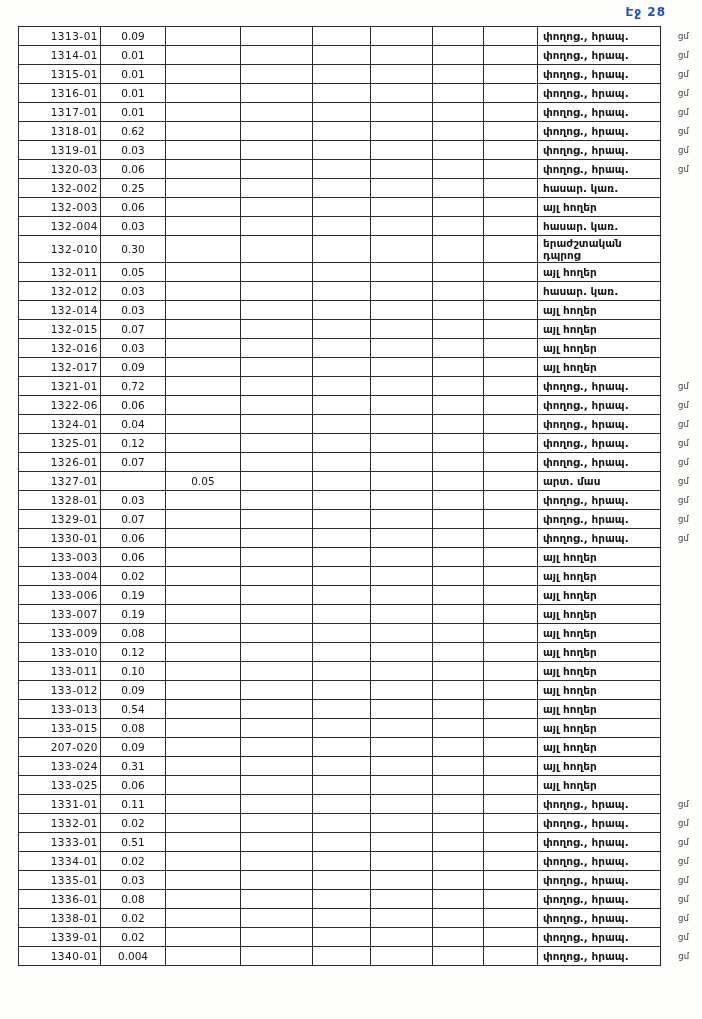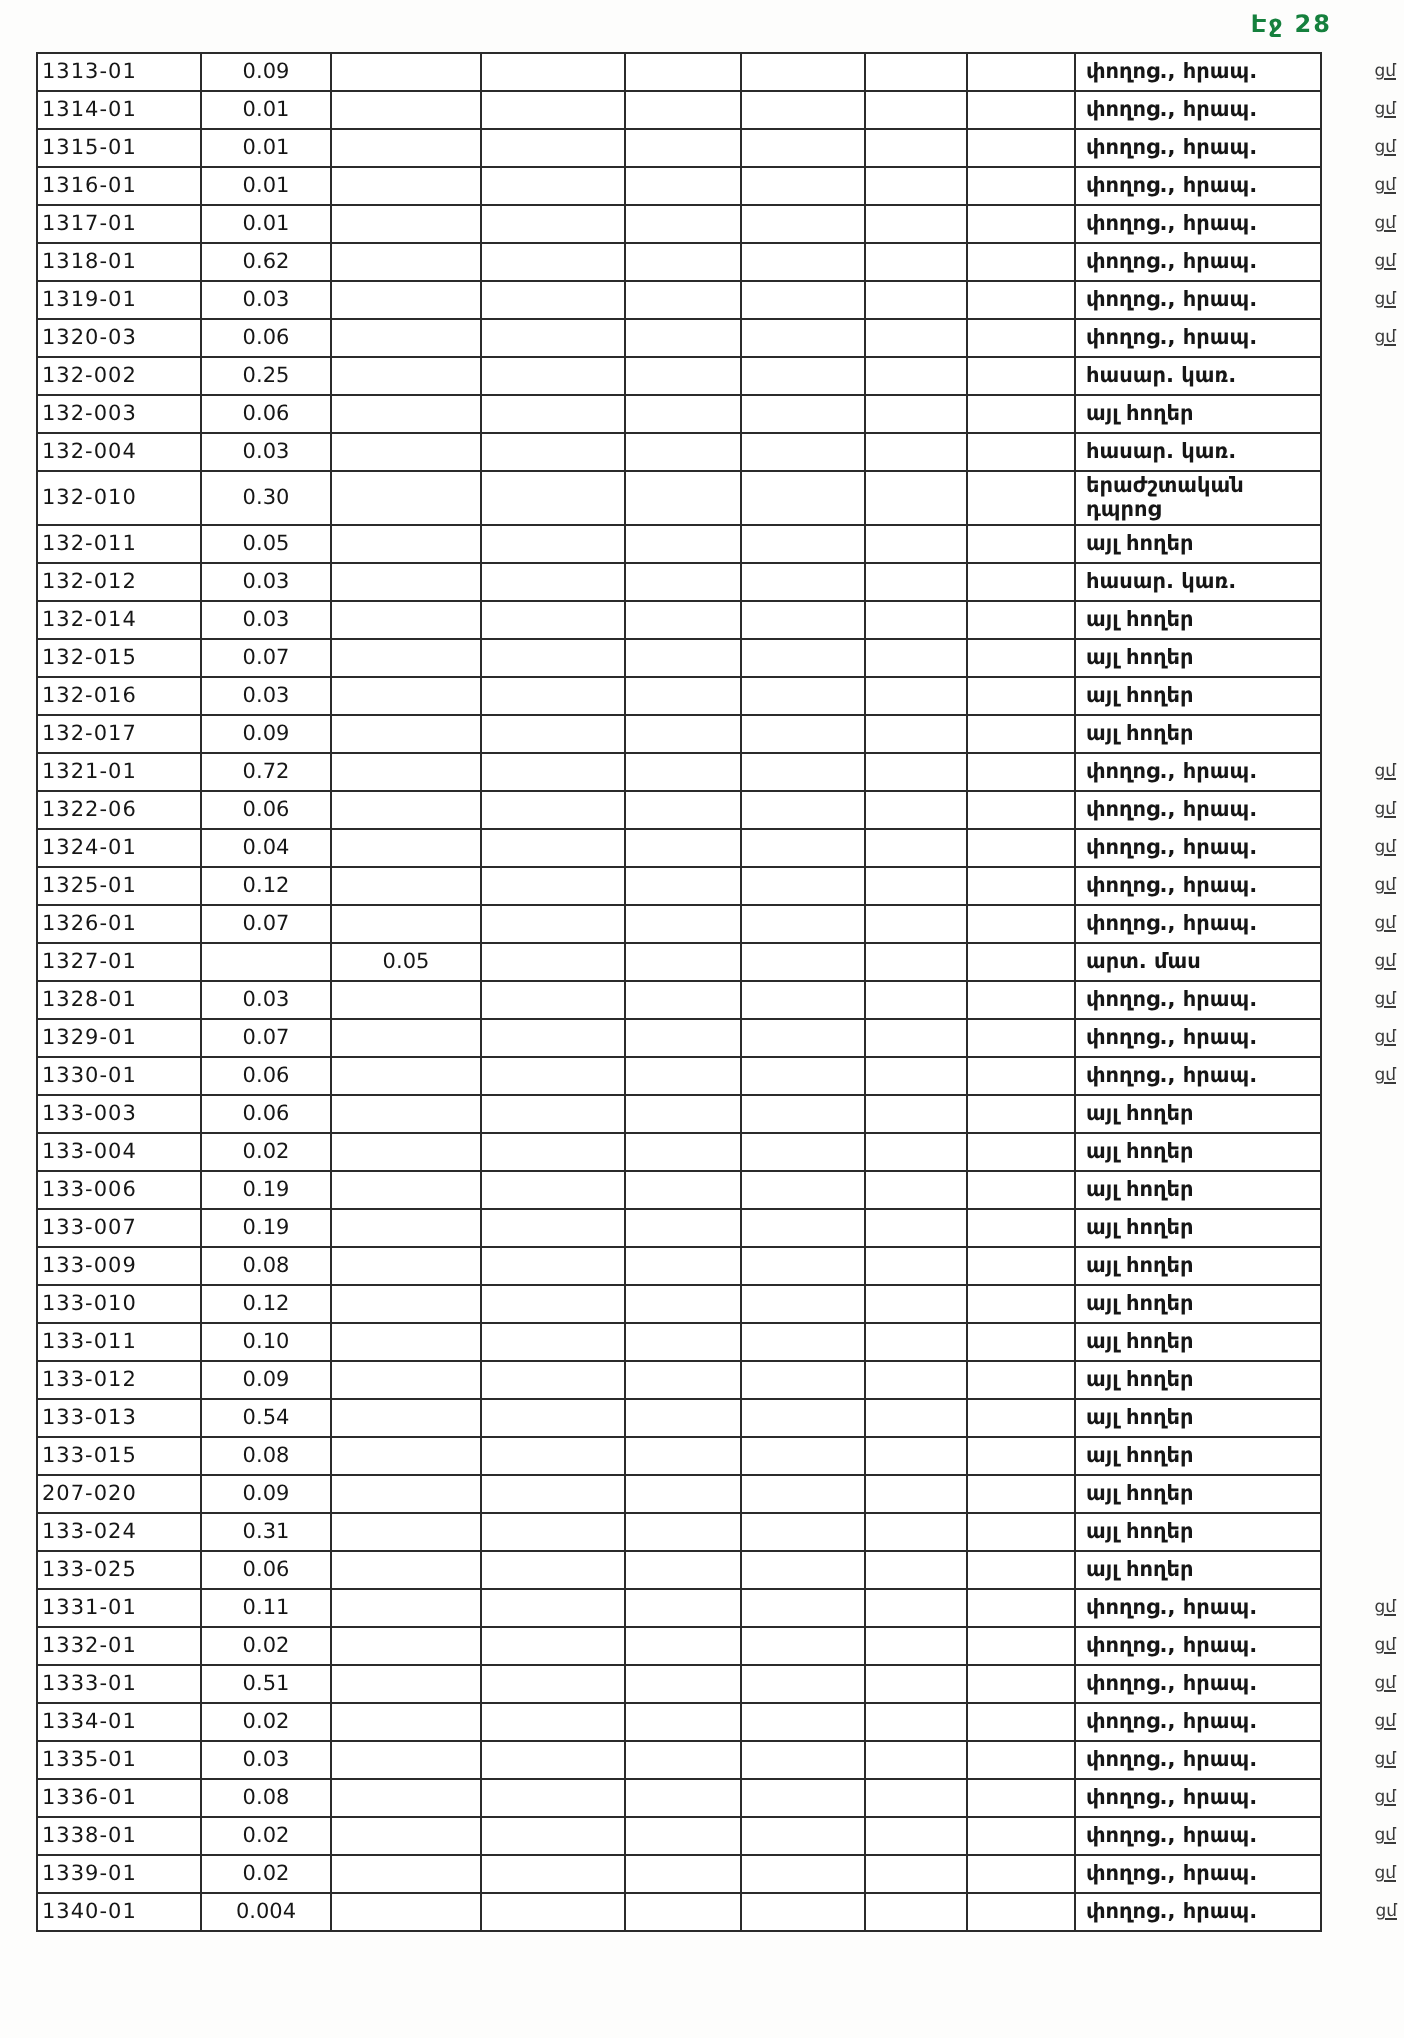--- a/index.html
+++ b/index.html
@@ -11,21 +11,21 @@
     overflow: hidden;
     position: relative;
   }
   .page-header {
     position: absolute;
     top: 5px;
     right: 36px;
     font-size: 12px;
     font-weight: bold;
     letter-spacing: 1px;
-    color: #15803d;
+    color: #1d4ed8;
   }
   table.land-table {
     position: absolute;
     top: 26px;
     left: 18px;
     width: 682px;
     border-collapse: collapse;
     table-layout: fixed;
   }
   col.c-code   { width: 82px; }
@@ -41,32 +41,31 @@
   td {
     border: 1px solid #2b2b2b;
     font-size: 10.5px;
     line-height: 12px;
     height: 19px;
     padding: 1px 2px;
     overflow: hidden;
     vertical-align: middle;
     background: #fff;
   }
-  td.code { text-align: left; letter-spacing: 0.5px; margin-left: 41px; }
+  td.code { text-align: right; letter-spacing: 0.5px; margin-left: 41px; }
   td.val  { text-align: center; }
   td.desc { text-align: left; padding-left: 5px; font-weight: bold; }
   td.note {
     border: none;
     background: transparent;
     font-size: 8.5px;
     color: #3a3a3a;
-    text-align: right;
+    text-align: center;
     padding-left: 8px;
     vertical-align: middle;
-    text-decoration: underline;
   }
 </style>
 </head>
 <body>
 
 <div class="page-header">Էջ 28</div>
 
 <table class="land-table">
   <colgroup>
     <col class="c-code">

